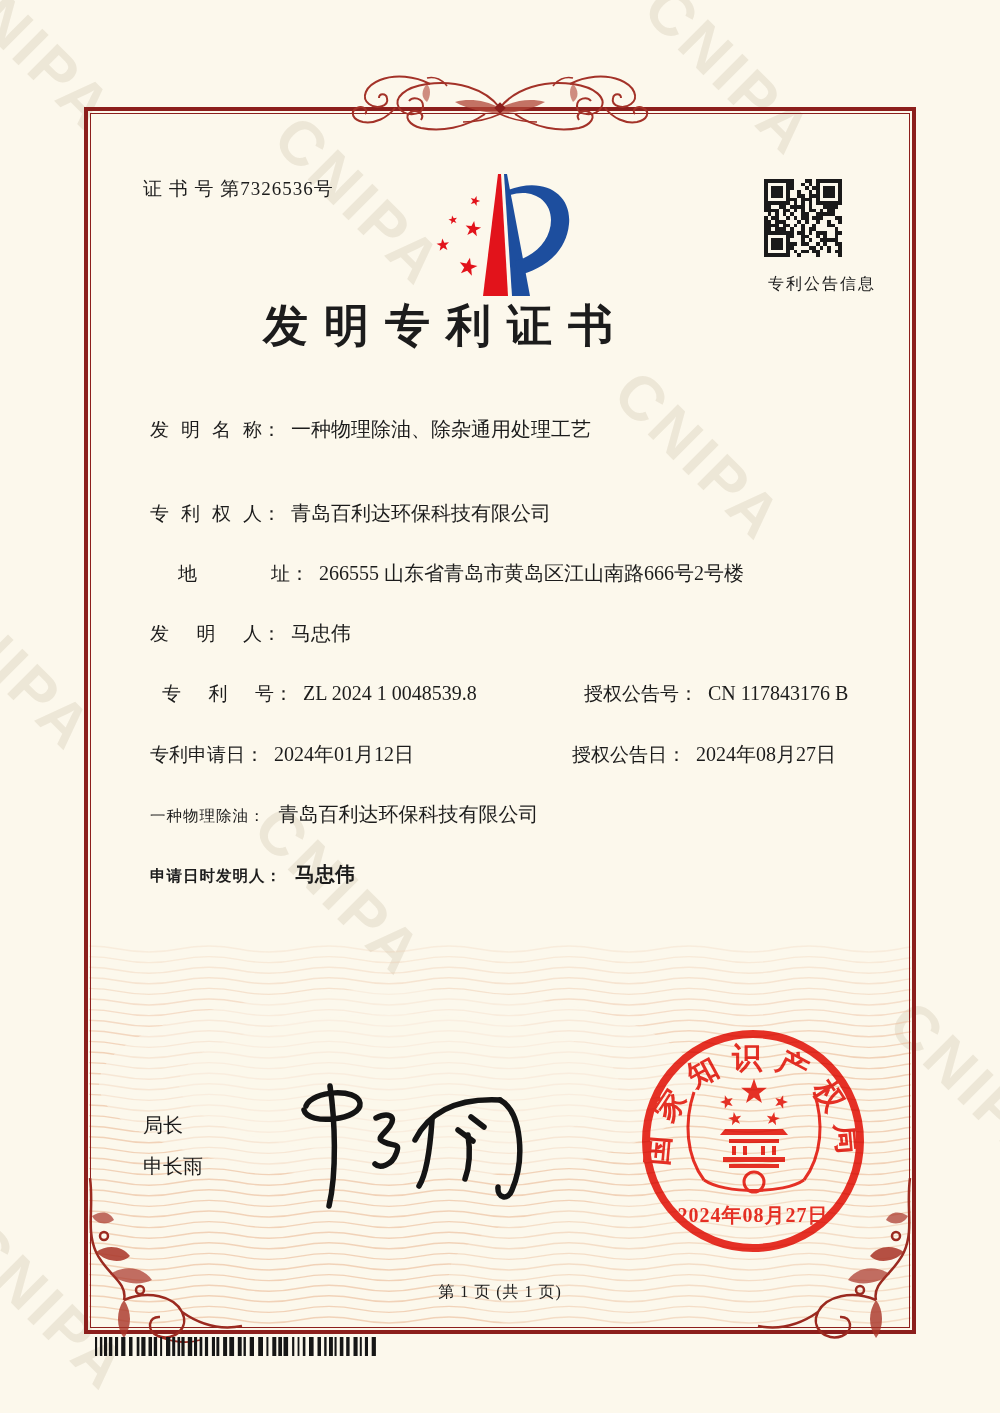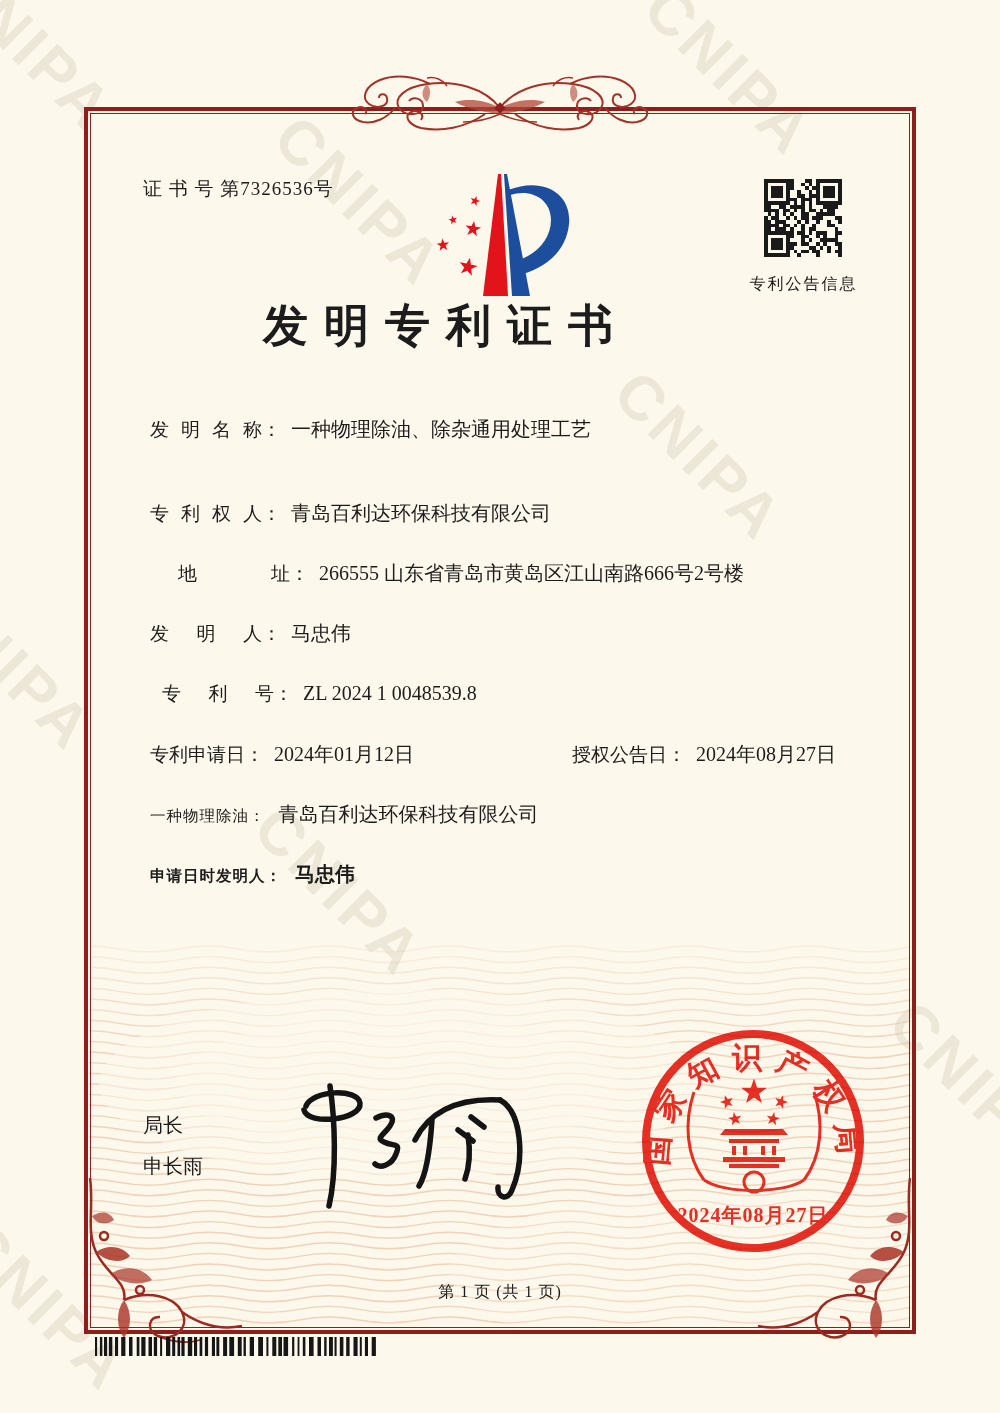--- a/index.html
+++ b/index.html
@@ -25,21 +25,21 @@
   .frame-inner{
     position:absolute;left:2px;top:2px;right:2px;bottom:2px;
     border:1px solid #8c1f1c;
   }
   .wave-panel{position:absolute;left:89px;top:944px;z-index:2;}
   .ornament{position:absolute;z-index:4;}
   
   .cert-no{position:absolute;left:143px;top:176px;font-size:19px;letter-spacing:1px;z-index:5;}
   .logo{position:absolute;left:420px;top:168px;z-index:5;}
   .qr{position:absolute;left:764px;top:179px;z-index:5;}
-  .qr-label{position:absolute;left:731px;top:274px;width:145px;text-align:center;
+  .qr-label{position:absolute;left:731px;top:274px;width:145px;text-align:right;
     font-size:16px;letter-spacing:2px;z-index:5;}
   .title{position:absolute;left:0;top:296px;width:876px;text-align:center;
     font-size:45px;font-weight:700;letter-spacing:16px;text-indent:16px;z-index:5;}
   
   .row{position:absolute;left:150px;white-space:nowrap;z-index:5;font-size:20px;}
   .lbl-j{display:inline-block;width:112px;font-size:19px;text-align:justify;text-align-last:justify;vertical-align:baseline;}
   .lbl-n{font-size:19px;}
   .lbl-s{font-size:15.5px;letter-spacing:1px;}
   .colon{font-size:19px;margin-right:10px;}
   .colon-s{font-size:15.5px;margin-right:14px;}
@@ -446,20 +446,23 @@
   <span class="lbl-j">专利权人</span><span class="colon">：</span><span class="val">青岛百利达环保科技有限公司</span>
 </div>
 <div class="row r2">
   <span class="lbl-j">地址</span><span class="colon">：</span><span class="val">266555 山东省青岛市黄岛区江山南路666号2号楼</span>
 </div>
 <div class="row r3">
   <span class="lbl-j">发明人</span><span class="colon">：</span><span class="val">马忠伟</span>
 </div>
 <div class="row r4">
   <span class="lbl-j">专利号</span><span class="colon">：</span><span class="val">ZL 2024 1 0048539.8</span>
+  <span class="rgroup">
+    <span class="lbl-n">授权公告号</span><span class="colon">：</span><span class="val">CN 117843176 B</span>
+  </span>
 </div>
 <div class="row r5">
   <span class="lbl-n">专利申请日</span><span class="colon">：</span><span class="val">2024年01月12日</span>
   <span class="rgroup">
     <span class="lbl-n">授权公告日</span><span class="colon">：</span><span class="val">2024年08月27日</span>
   </span>
 </div>
 <div class="row r6">
   <span class="lbl-s">一种物理除油</span><span class="colon-s">：</span><span class="val">青岛百利达环保科技有限公司</span>
 </div>

